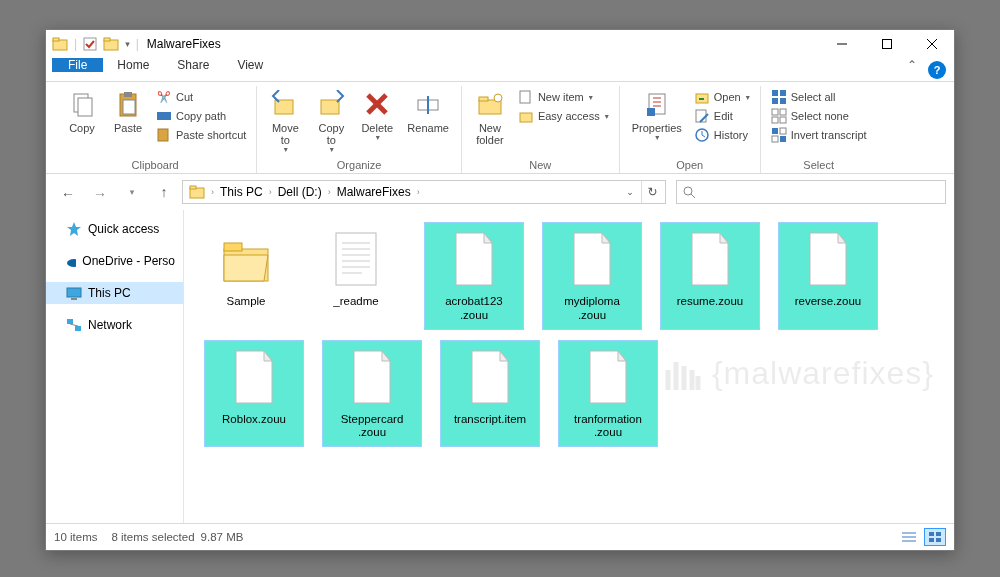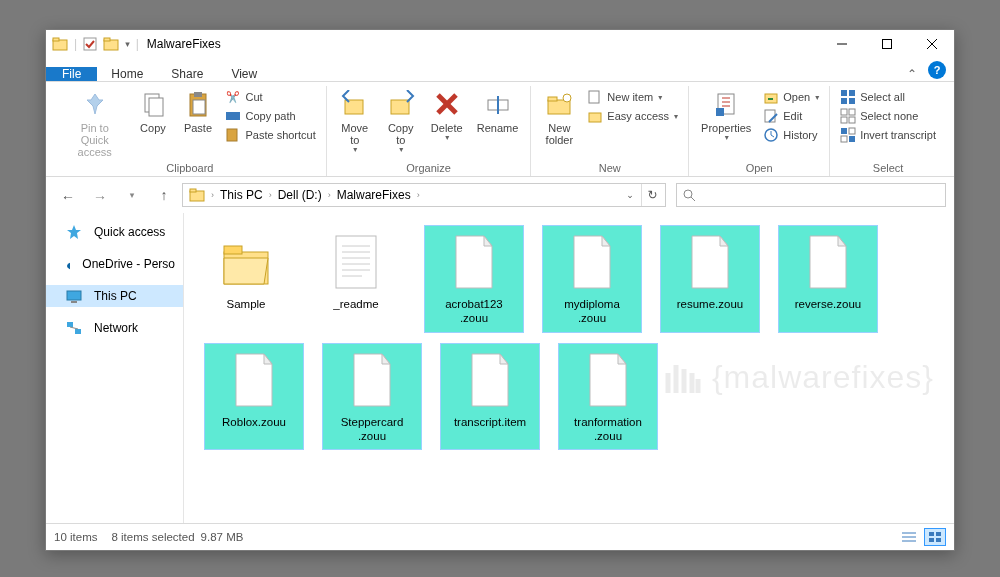--- a/index.html
+++ b/index.html
@@ -3,21 +3,21 @@
 <meta charset="utf-8">
 <style>
 * { box-sizing: border-box; margin: 0; padding: 0; font-family: "Segoe UI", Tahoma, sans-serif; }
 body { background: #7a7a7a; width: 1000px; height: 577px; position: relative; overflow: hidden; }
 .window { position: absolute; left: 45px; top: 29px; width: 910px; height: 522px; background: #fff; border: 1px solid #7a7a7a; display: flex; flex-direction: column; box-shadow: 0 4px 16px rgba(0,0,0,.3); }
 .titlebar { height: 28px; background: #fff; display: flex; align-items: center; padding: 0 0 0 6px; font-size: 12px; color: #000; }
 .titlebar .icons { display: flex; gap: 6px; align-items: center; }
 .titlebar .title { margin-left: 8px; }
 .titlebar .winbtns { margin-left: auto; display: flex; }
 .winbtn { width: 45px; height: 28px; display: flex; align-items: center; justify-content: center; font-size: 10px; }
-.tabrow { height: 24px; display: flex; align-items: flex-end; border-bottom: 1px solid #dadada; font-size: 12px; }
+.tabrow { height: 24px; display: flex; align-items: flex-start; border-bottom: 1px solid #dadada; font-size: 12px; padding-left: 6px; }
 .filetab { background: #1979ca; color: #fff; padding: 0 16px; display: flex; align-items: center; }
 .tab { padding: 0 14px; display: flex; align-items: center; color: #333; }
 .tabrow .chevron { margin-left: auto; width: 24px; display: flex; align-items: center; justify-content: center; color: #666; }
 .helpbtn { width: 18px; height: 18px; border-radius: 50%; background: #0078d7; color: #fff; font-size: 11px; font-weight: bold; display: flex; align-items: center; justify-content: center; margin: 0 8px 0 4px; align-self: center; }
 .ribbon { background: #fff; border-bottom: 1px solid #dadada; display: flex; padding: 4px 8px 0 8px; font-size: 11px; }
 .rgroup { display: flex; flex-direction: column; align-items: center; border-right: 1px solid #e1e1e1; padding: 0 6px 2px 6px; }
 .rgroup:last-child { border-right: none; }
 .rgroup .body { display: flex; align-items: flex-start; gap: 2px; min-height: 64px; }
 .rgroup .label { font-size: 11px; color: #666; margin-top: 2px; }
 .bigbtn { display: flex; flex-direction: column; align-items: center; justify-content: flex-start; padding: 2px 6px; width: auto; min-width: 42px; text-align: center; line-height: 1.1; color: #444; position: relative; }
@@ -35,21 +35,21 @@
 .addr .seg { padding: 0 4px; display: flex; align-items: center; gap: 4px; }
 .addr .chev { color: #888; font-size: 9px; }
 .addr .spacer { flex: 1; }
 .addr .dd { width: 18px; text-align: center; color: #555; font-size: 9px; }
 .addr .refresh { width: 22px; text-align: center; color: #555; border-left: 1px solid #ddd; height: 100%; display:flex; align-items:center; justify-content:center;}
 .search { width: 270px; height: 24px; border: 1px solid #ccc; display: flex; align-items: center; font-size: 12px; color: #888; margin-left: 6px; }
 .search .si { width: 24px; display: flex; align-items: center; justify-content: center; }
 .search input { border: none; flex: 1; font-size: 12px; outline: none; color: #888; }
 .body { flex: 1; display: flex; overflow: hidden; }
 .sidebar { width: 138px; border-right: 1px solid #e5e5e5; padding: 8px 0; font-size: 12px; overflow:hidden;}
-.sitem { display: flex; align-items: center; gap: 12px; padding: 3px 8px 3px 20px; white-space: nowrap; }
+.sitem { display: flex; align-items: center; gap: 6px; padding: 3px 8px 3px 20px; white-space: nowrap; }
 .sitem.sel { background: #cde8ff; }
 .sitem .ico { width: 16px; height: 16px; }
 .sgap { height: 10px; }
 .content { flex: 1; position: relative; padding: 12px 12px; overflow: hidden; }
 .files { display: flex; flex-wrap: wrap; gap: 10px 10px; align-content: flex-start; }
 .fitem { width: 100px; display: flex; flex-direction: column; align-items: center; padding: 4px 2px 6px 2px; font-size: 11.5px; text-align: center; border: 1px solid transparent; }
 .fitem.sel { background: #5eead4; border: 1px solid #99d1ff; margin-left: 8px; }
 .fitem .thumb { width: 64px; height: 64px; display: flex; align-items: center; justify-content: center; margin-bottom: 4px; }
 .fitem .name { line-height: 1.2; word-break: break-word; }
 .watermark { position: absolute; right: 20px; top: 140px; color: rgba(0,0,0,.08); font-size: 32px; font-family: Georgia, serif; letter-spacing: 1px; pointer-events: none; display:flex; align-items:center; gap:6px;}
@@ -109,29 +109,20 @@
     <div class="tab">Share</div>
     <div class="tab">View</div>
     <div class="chevron">⌃</div>
     <div class="helpbtn">?</div>
   </div>
 
   <div class="ribbon">
 
     <div class="rgroup">
       <div class="body">
-        <div class="bigbtn disabled">
-          <div class="ico">
-              <svg width="28" height="28">
-                <path d="M14 4 L18 10 L22 10 L16 16 L14 24 L12 16 L6 10 L10 10 Z" fill="#6aa2d8" stroke="#3a7abd"></path>
-              </svg>
-            </div>
-          <div class="txt" style="white-space:pre-line">Pin to Quick
-access</div>
-        </div>
         <div class="bigbtn">
           <div class="ico">
               <svg width="28" height="28">
                 <rect x="6" y="4" width="14" height="18" fill="#fff" stroke="#888"></rect>
                 <rect x="10" y="8" width="14" height="18" fill="#fff" stroke="#888"></rect>
               </svg>
             </div>
           <div class="txt">Copy</div>
         </div>
         <div class="bigbtn">

